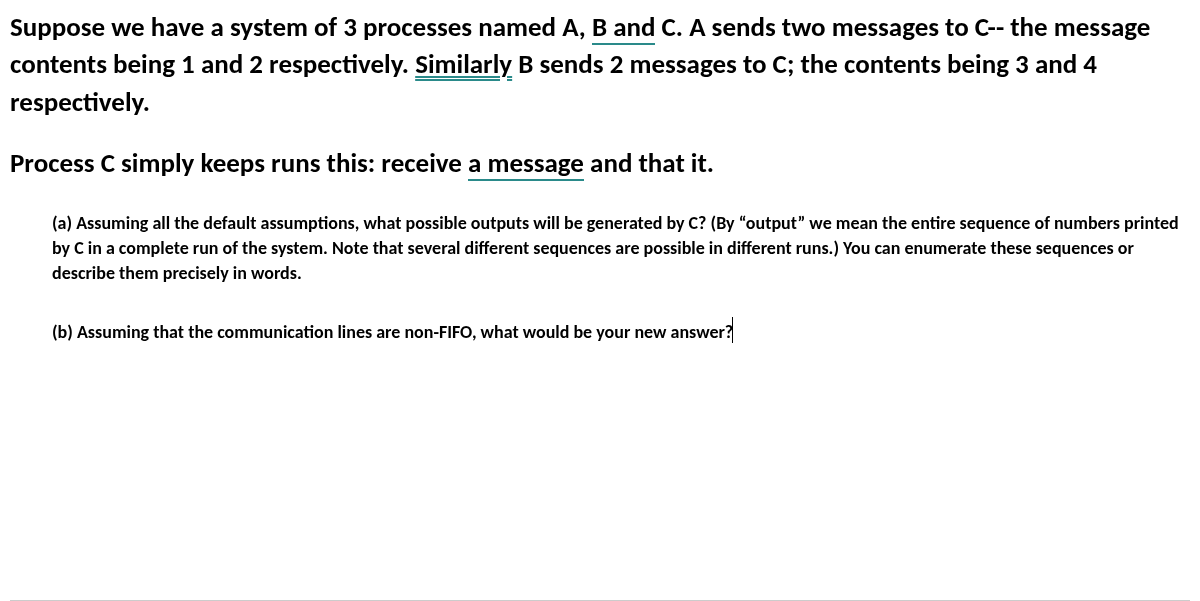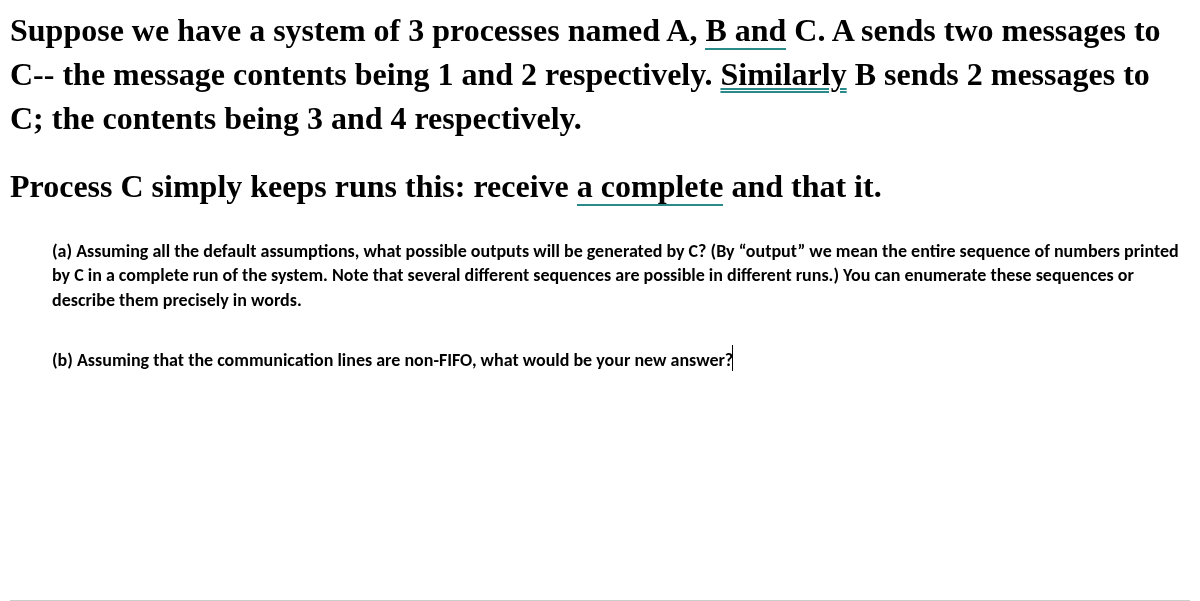--- a/index.html
+++ b/index.html
@@ -12,24 +12,23 @@
       height: 601px;
       background: #ffffff;
       font-family: Calibri, "Segoe UI", Arial, sans-serif;
       color: #000000;
       padding: 8px 10px;
       position: relative;
       overflow: hidden;
     }
     .paragraph {
       font-weight: 700;
-      font-size: 32px;
+      font-size: 27px;
       line-height: 1.38;
       margin-bottom: 20px;
-      font-family: Liberation Serif, serif;
     }
     .paragraph-2 {
       margin-top: 24px;
       margin-bottom: 30px;
     }
     .list-item {
       font-weight: 700;
       font-size: 18px;
       line-height: 1.38;
       padding-left: 42px;
@@ -70,21 +69,21 @@
     }
   </style>
 </head>
 <body>
 
 <div class="paragraph">
   <span>Suppose we have a system of 3 processes named A, </span><span class="underline-teal">B  and</span><span> C. A sends two messages to C--  the message contents being 1 and 2 respectively. </span><span class="underline-double">Similarly</span><span> B sends 2 messages to C; the contents being 3 and 4 respectively.</span>
 </div>
 
 <div class="paragraph paragraph-2">
-  <span>Process C simply keeps runs this: receive </span><span class="underline-teal">a  complete</span><span> and that it.</span>
+  <span>Process C simply keeps runs this: receive </span><span class="underline-teal">a  message</span><span> and that it.</span>
 </div>
 
 <div class="list-item">
   <span class="label">(a) </span><span class="body">Assuming all the default assumptions, what possible outputs will be generated by C? (By “output” we mean the entire sequence of numbers printed by C in a complete run of the system. Note that several different sequences are possible in different runs.) You can enumerate these sequences or describe them precisely in words.</span>
 </div>
 
 <div class="list-item">
   <span class="label">(b) </span><span class="body">Assuming that the communication lines are non-FIFO, what would be your new answer?</span><span class="cursor"></span>
 </div>
 

